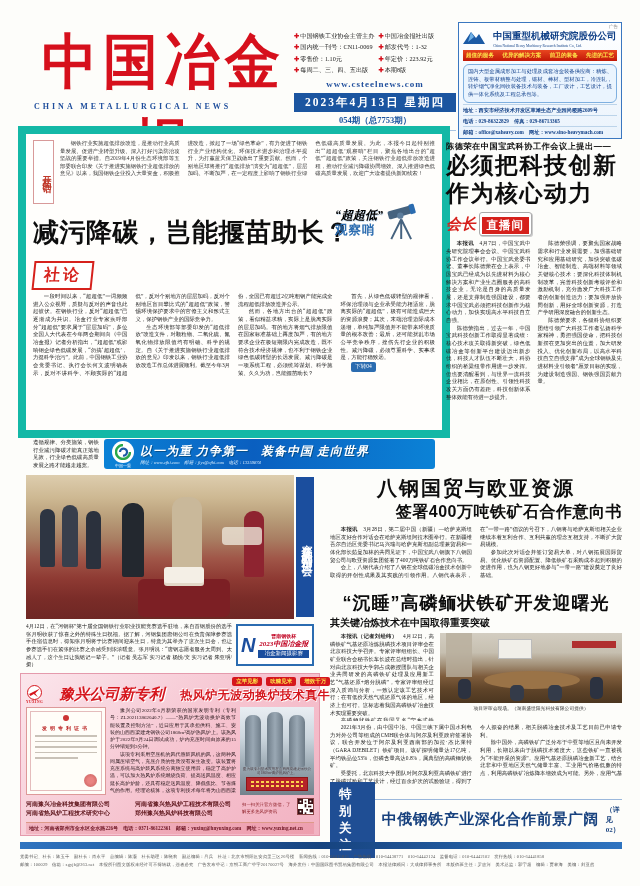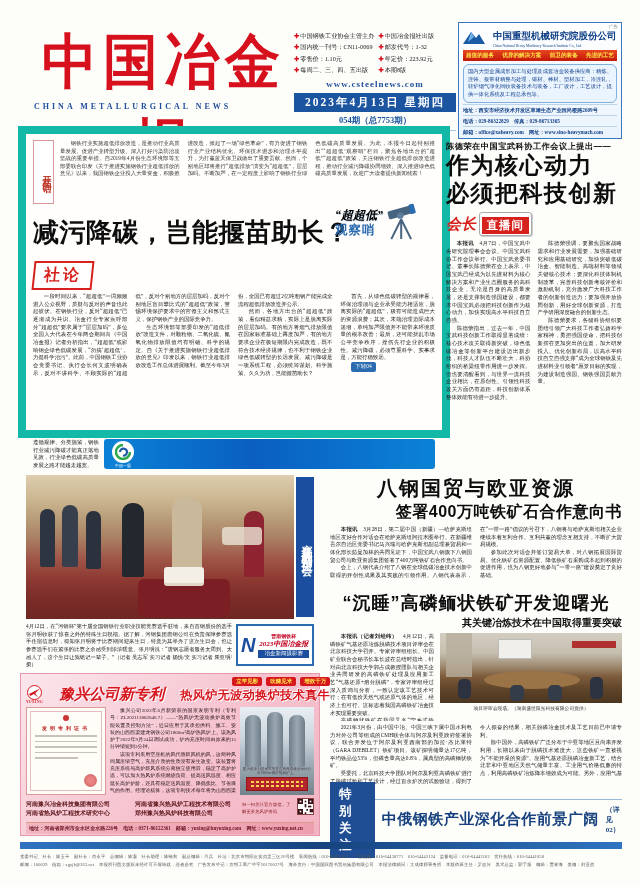--- a/index.html
+++ b/index.html
@@ -100,21 +100,21 @@
   .contest-l3 { font-size:5.5px; color:#fff; background:#1b4e9e; padding:0.5px 2px; margin-top:1px; }
 
   
   .belt { left:330px; top:474px; width:292px; }
   .belt-tag { text-align:right; font-size:8.5px; font-weight:900; color:#222; }
   .a1h1 { text-align:center; font-size:20px; font-weight:900; letter-spacing:2px; color:#0d0d0d; margin-top:1px; }
   .a1h2 { text-align:right; font-size:16px; font-weight:900; letter-spacing:0.5px; color:#0d0d0d; }
   .colp { column-count:2; column-gap:8px; font-size:5.4px; line-height:1.42; color:#222; overflow:hidden; }
   .a1body { height:60px; margin-top:3px; }
   .a2h { text-align:center; font-size:18px; font-weight:900; letter-spacing:1px; color:#0d0d0d; margin-top:5px; }
-  .a2sub { text-align:right; font-size:10px; font-weight:bold; color:#111; margin-top:1px; }
+  .a2sub { text-align:left; font-size:10px; font-weight:bold; color:#111; margin-top:1px; }
   .a2row { display:flex; gap:6px; margin-top:3px; }
   .a2left { width:104px; font-size:5.4px; line-height:1.42; color:#222; height:88px; overflow:hidden; }
   .a2left p { text-indent:2em; }
   .photo2wrap { width:182px; }
   .photo2 { width:182px; height:70px; position:relative; overflow:hidden;
             background:linear-gradient(180deg,#d3cdc1 0%,#c6bfb0 28%,#a4927a 45%,#7e5c3c 62%,#5f4429 80%,#4b3620 100%); }
   .a2cap { font-size:4.8px; color:#333; text-align:center; margin-top:2px; }
   .a2bottom { height:62px; margin-top:3px; }
 
   
@@ -260,28 +260,32 @@
       <div class="cfhi">
         <span>
           <span class="cfhi-logo">
             <svg width="16" height="16" viewBox="0 0 16 16">
               <path d="M8 1 A7 7 0 1 0 15 8" stroke="#2aa84a" stroke-width="2.4" fill="none"></path>
               <path d="M5 8 A3.5 3.5 0 1 1 8 11.5" stroke="#1b5aa5" stroke-width="2.2" fill="none"></path>
             </svg>
           </span>
           <div class="cfhi-sub">中国一重</div>
         </span>
+        <span class="cfhi-main">
+          <div class="cfhi-slogan">以一为重 力争第一　装备中国 走向世界</div>
+          <div class="cfhi-contact">网址：www.cfhi.com　邮箱：jlys@cfhi.com　电话：13359874</div>
+        </span>
       </div>
     </div>
   </div>
 
   <div class="abs pres">
     <div class="pres-kicker sans">陈德荣在中国宝武科协工作会议上提出——</div>
+    <div class="pres-h sans">必须把科技创新</div>
     <div class="pres-h sans">作为核心动力</div>
-    <div class="pres-h sans">必须把科技创新</div>
     <div class="pres-badge">
       <span class="badge-script">会长</span>
       <span class="badge-bubble">
         <span class="badge-box">直播间</span>
       </span>
     </div>
     <div class="pres-body just">
       <p><span class="lead-b">本报讯　</span><span>4月7日，中国宝武中央研究院理事会会议、中国宝武科协工作会议举行。中国宝武党委书记、董事长陈德荣在会上表示，中国宝武已经成为以先进材料为核心解决方案和产业生态圈服务的高科技企业，无论是自身的高质量发展，还是支撑制造强国建设，都要求中国宝武必须把科技创新作为核心动力，加快实现高水平科技自立自强。</span></p>
       <p>陈德荣指出，过去一年，中国宝武科技创新工作取得显著成绩：核心技术攻关取得新突破，绿色低碳冶金等创新平台建设迈出新步伐，科技人才队伍不断壮大，科协组织的桥梁纽带作用进一步发挥。但也要清醒看到，与世界一流科技企业相比，在原创性、引领性科技攻关方面仍有差距，科技创新体系整体效能有待进一步提升。</p>
       <p>陈德荣强调，要聚焦国家战略需求和行业发展需要，加强基础研究和应用基础研究，加快突破低碳冶金、智能制造、高端材料等领域关键核心技术；要深化科技体制机制改革，完善科技创新考核评价和激励机制，充分激发广大科技工作者的创新创造活力；要加强开放协同创新，用好全球创新资源，打造产学研用深度融合的创新生态。</p>

